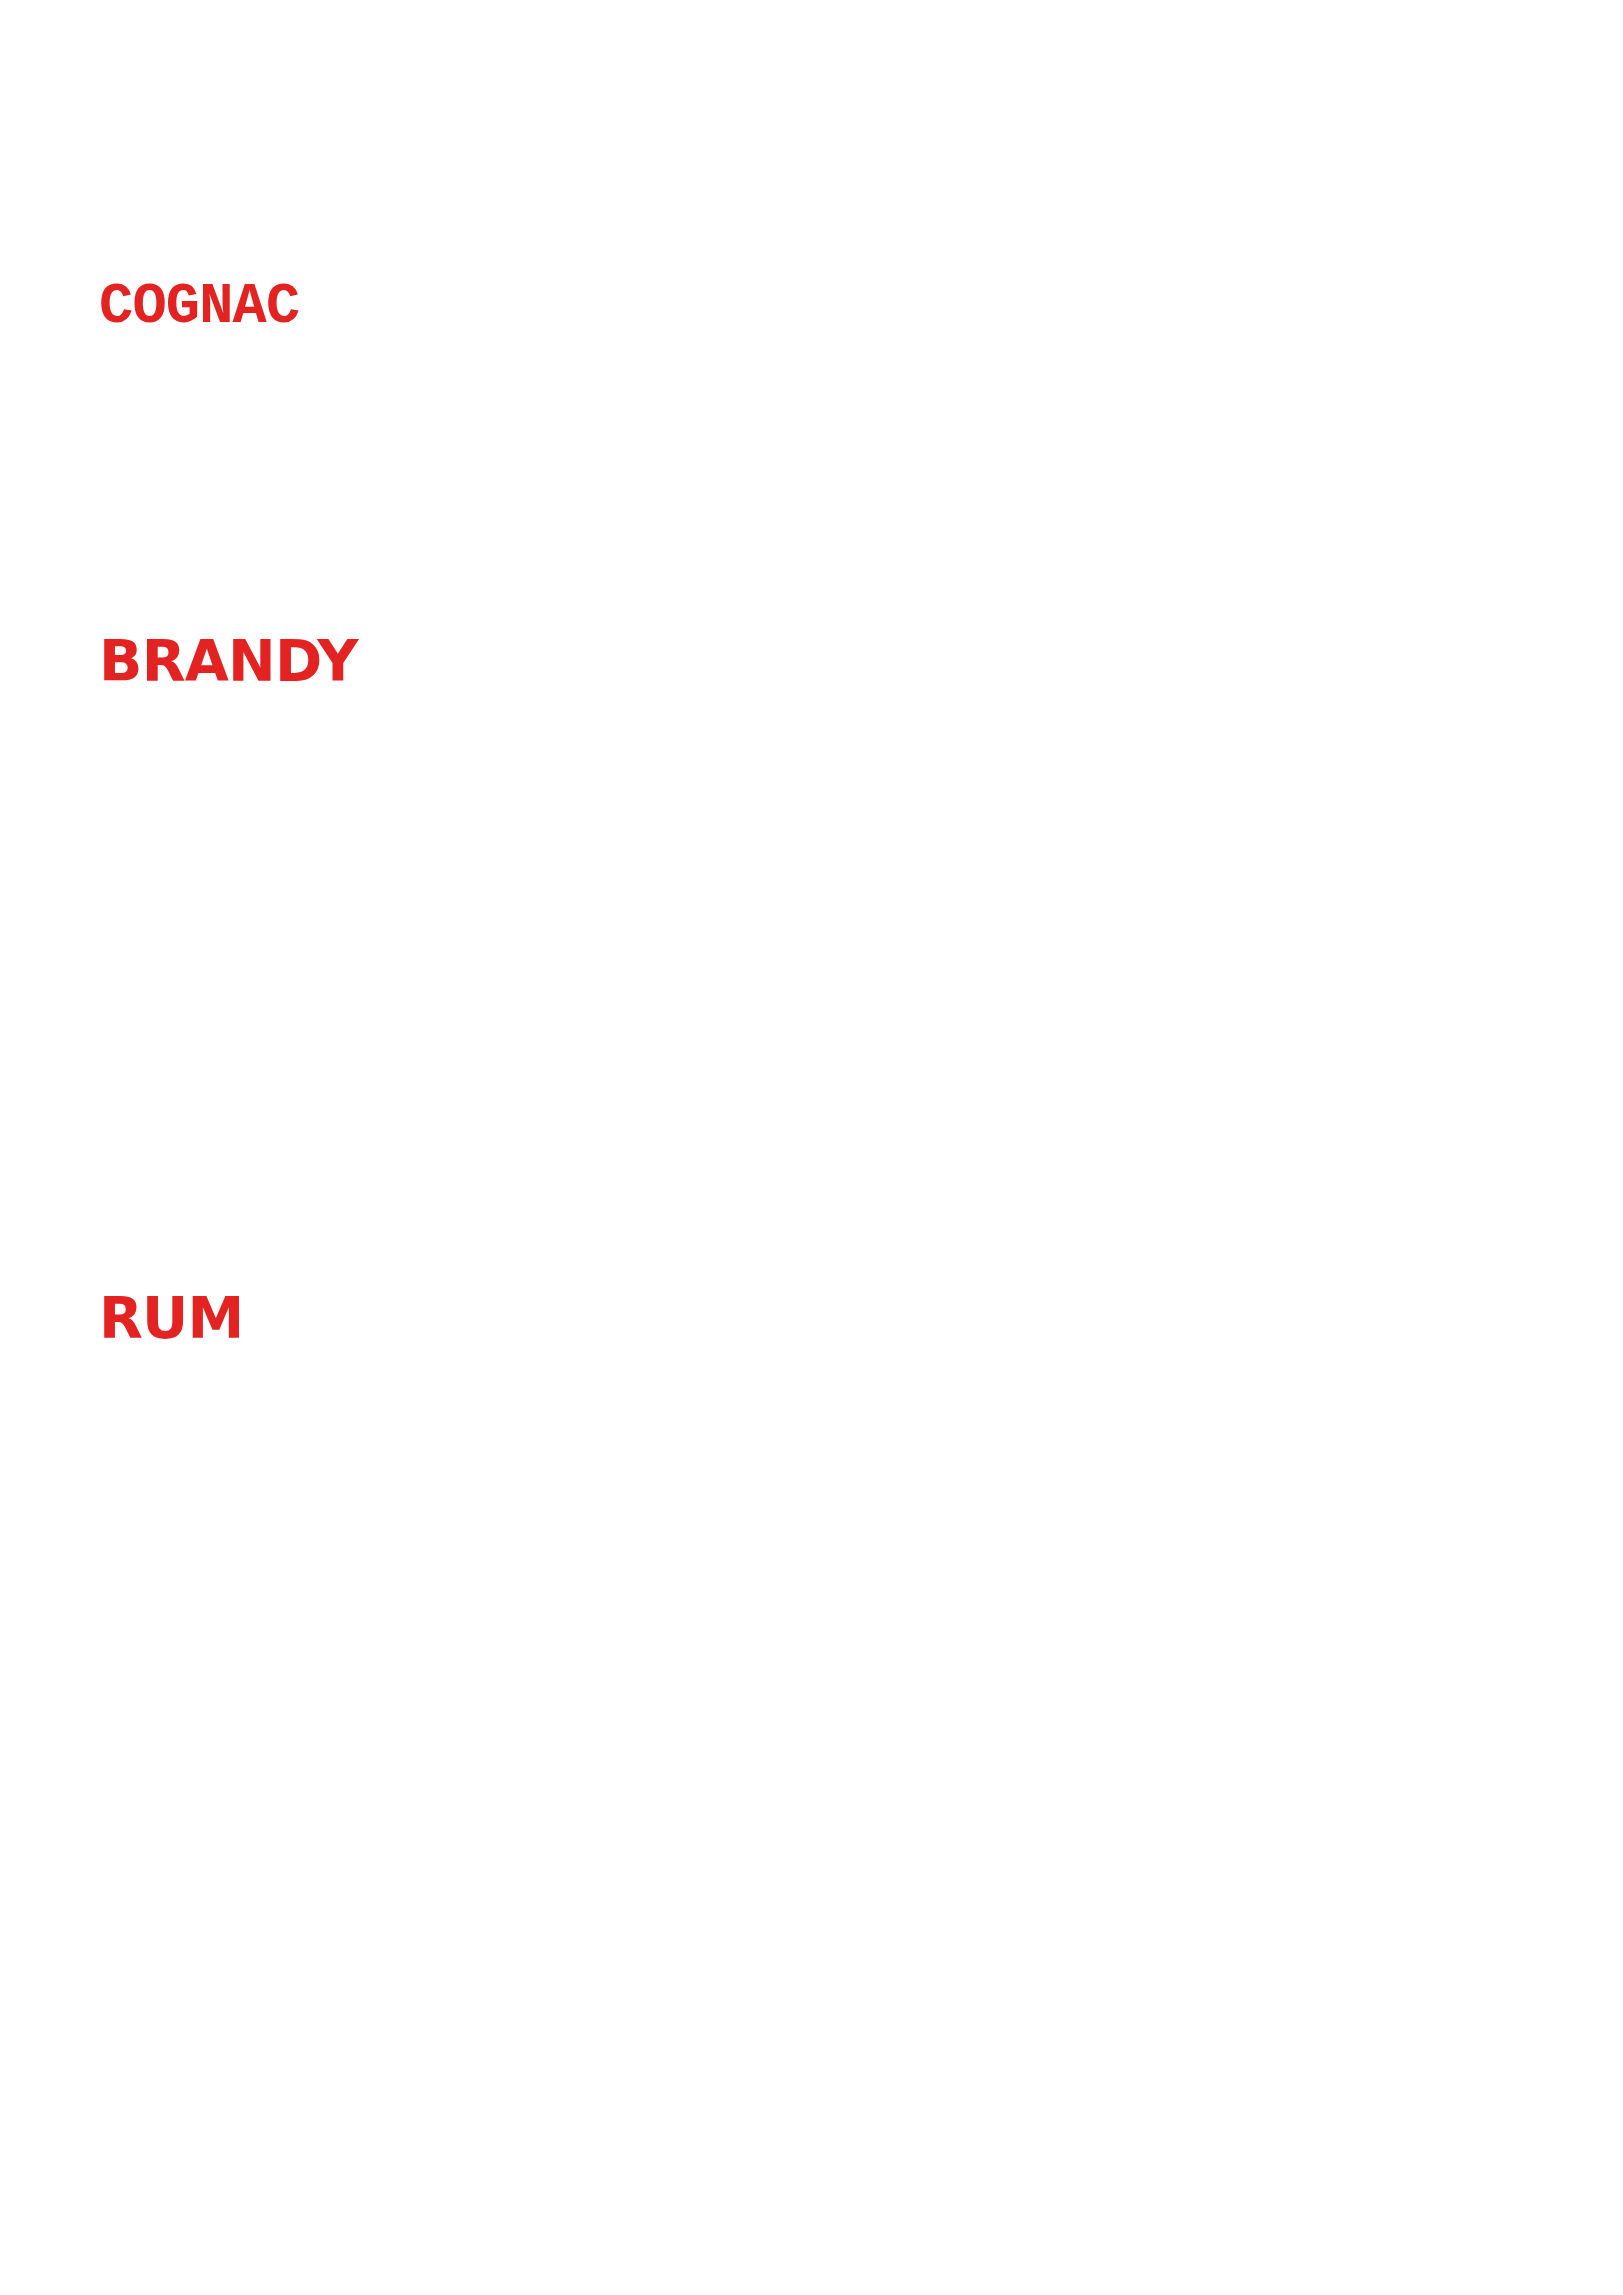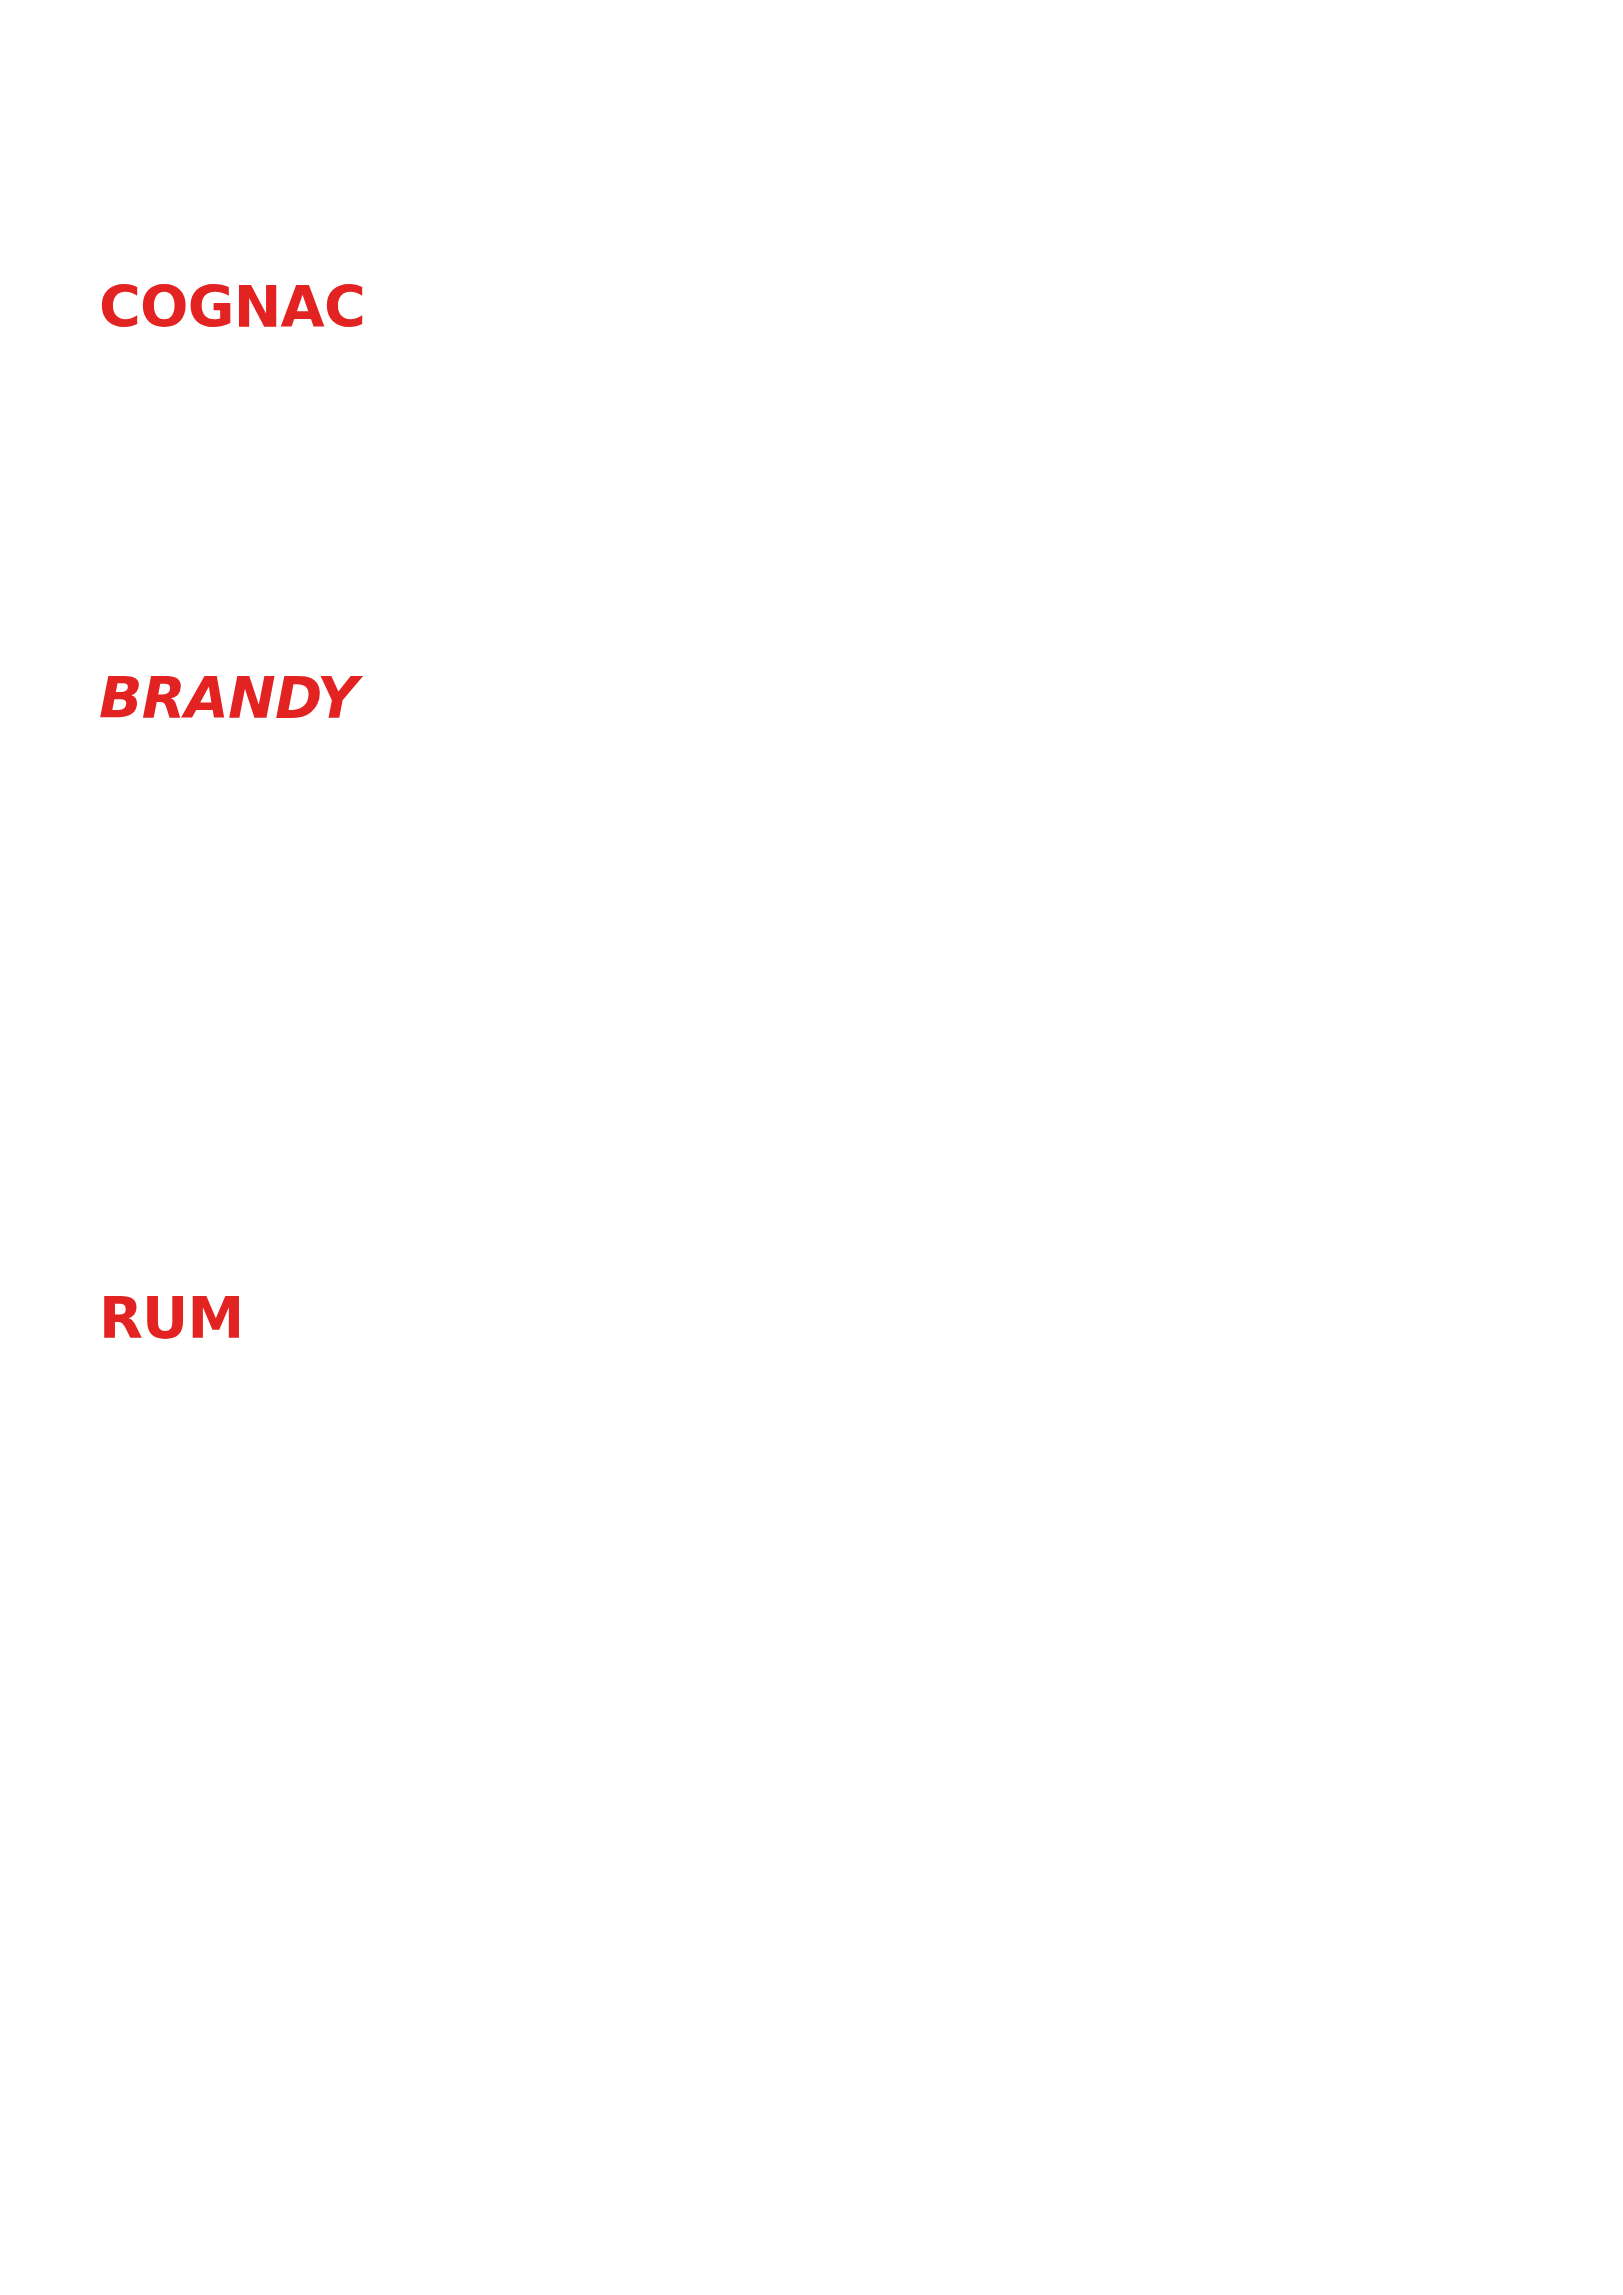--- a/index.html
+++ b/index.html
@@ -25,22 +25,22 @@
       left: 99px;
       margin: 0;
       font-family: "DejaVu Sans", sans-serif;
       font-weight: 700;
       font-size: 57px;
       line-height: 1;
       letter-spacing: -0.8px;
       color: #E32322;
       white-space: nowrap;
     }
-    .h-cognac  { top: 279px; }
-    .h-brandy  { top: 670px; font-style: italic; }
+    .h-cognac  { top: 279px; font-family: Liberation Mono, monospace; }
+    .h-brandy  { top: 633px; }
     .h-absinth { top: 1040px; }
     .h-rum     { top: 1290px; }
   </style>
 </head>
 <body>
 
 <div class="page">
   <h2 class="heading h-cognac">COGNAC</h2>
   <h2 class="heading h-brandy">BRANDY</h2>
   <h2 class="heading h-rum">RUM</h2>

